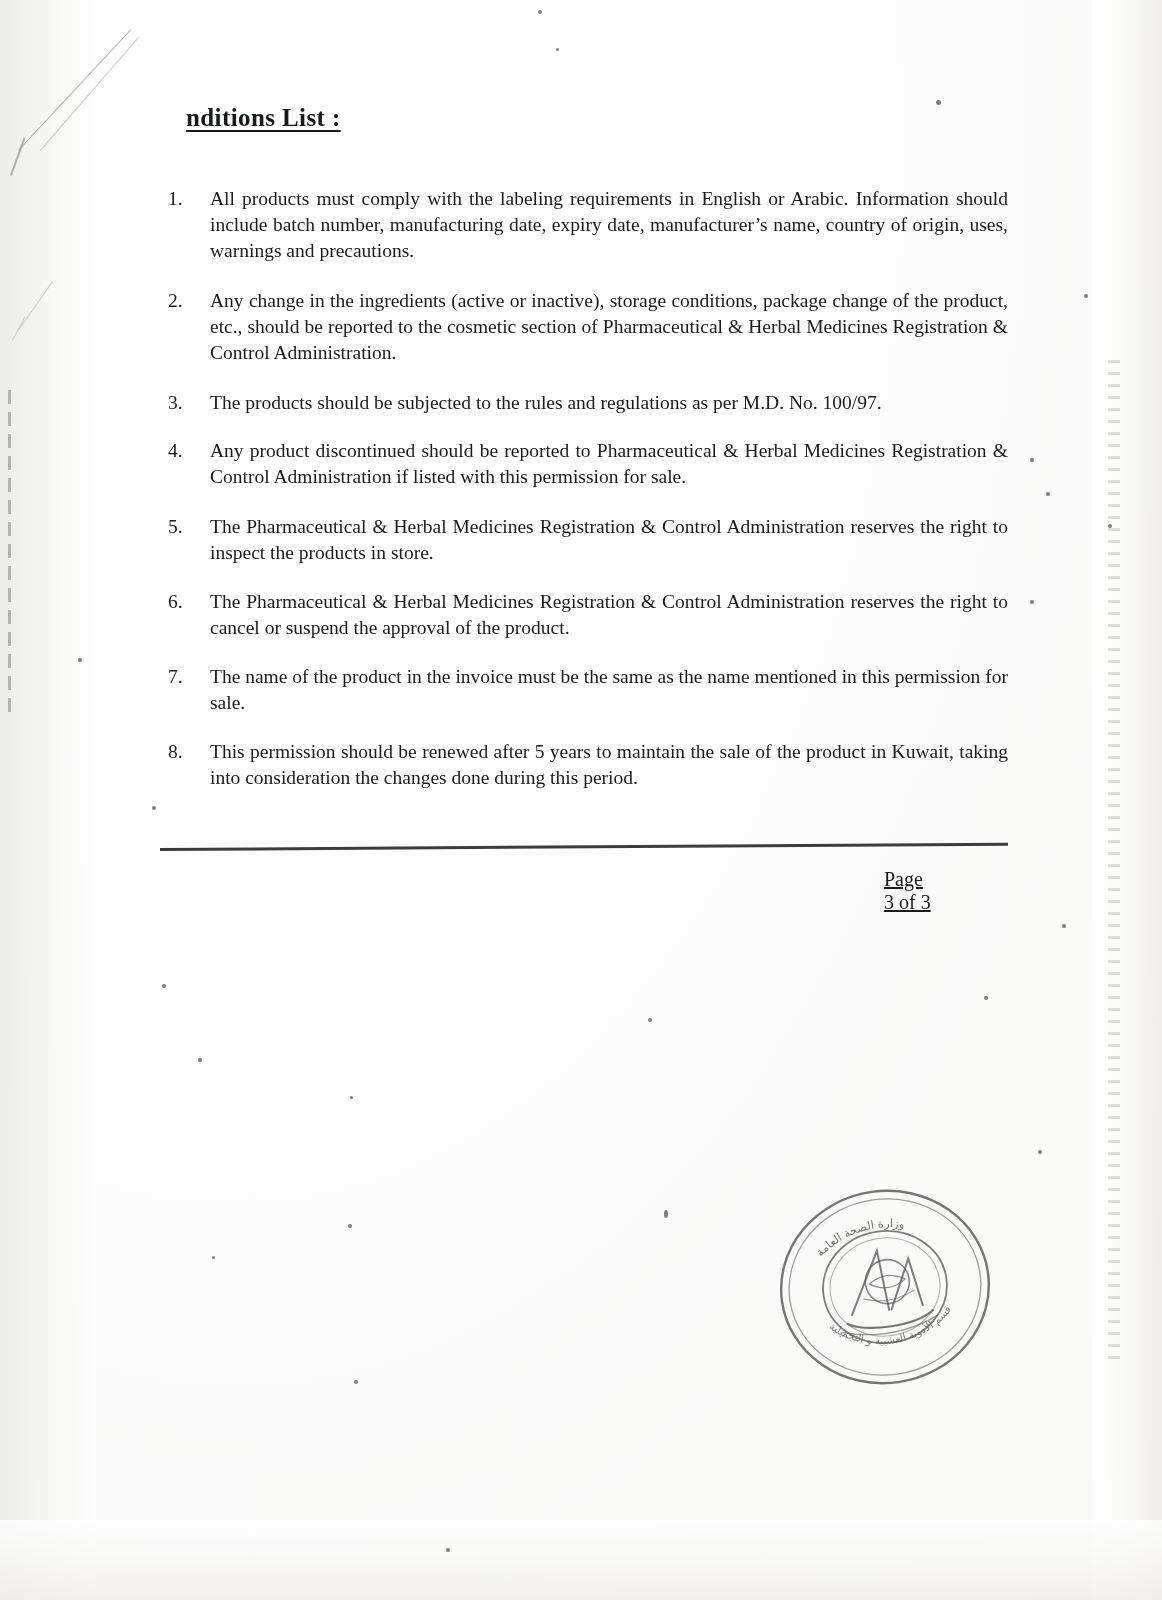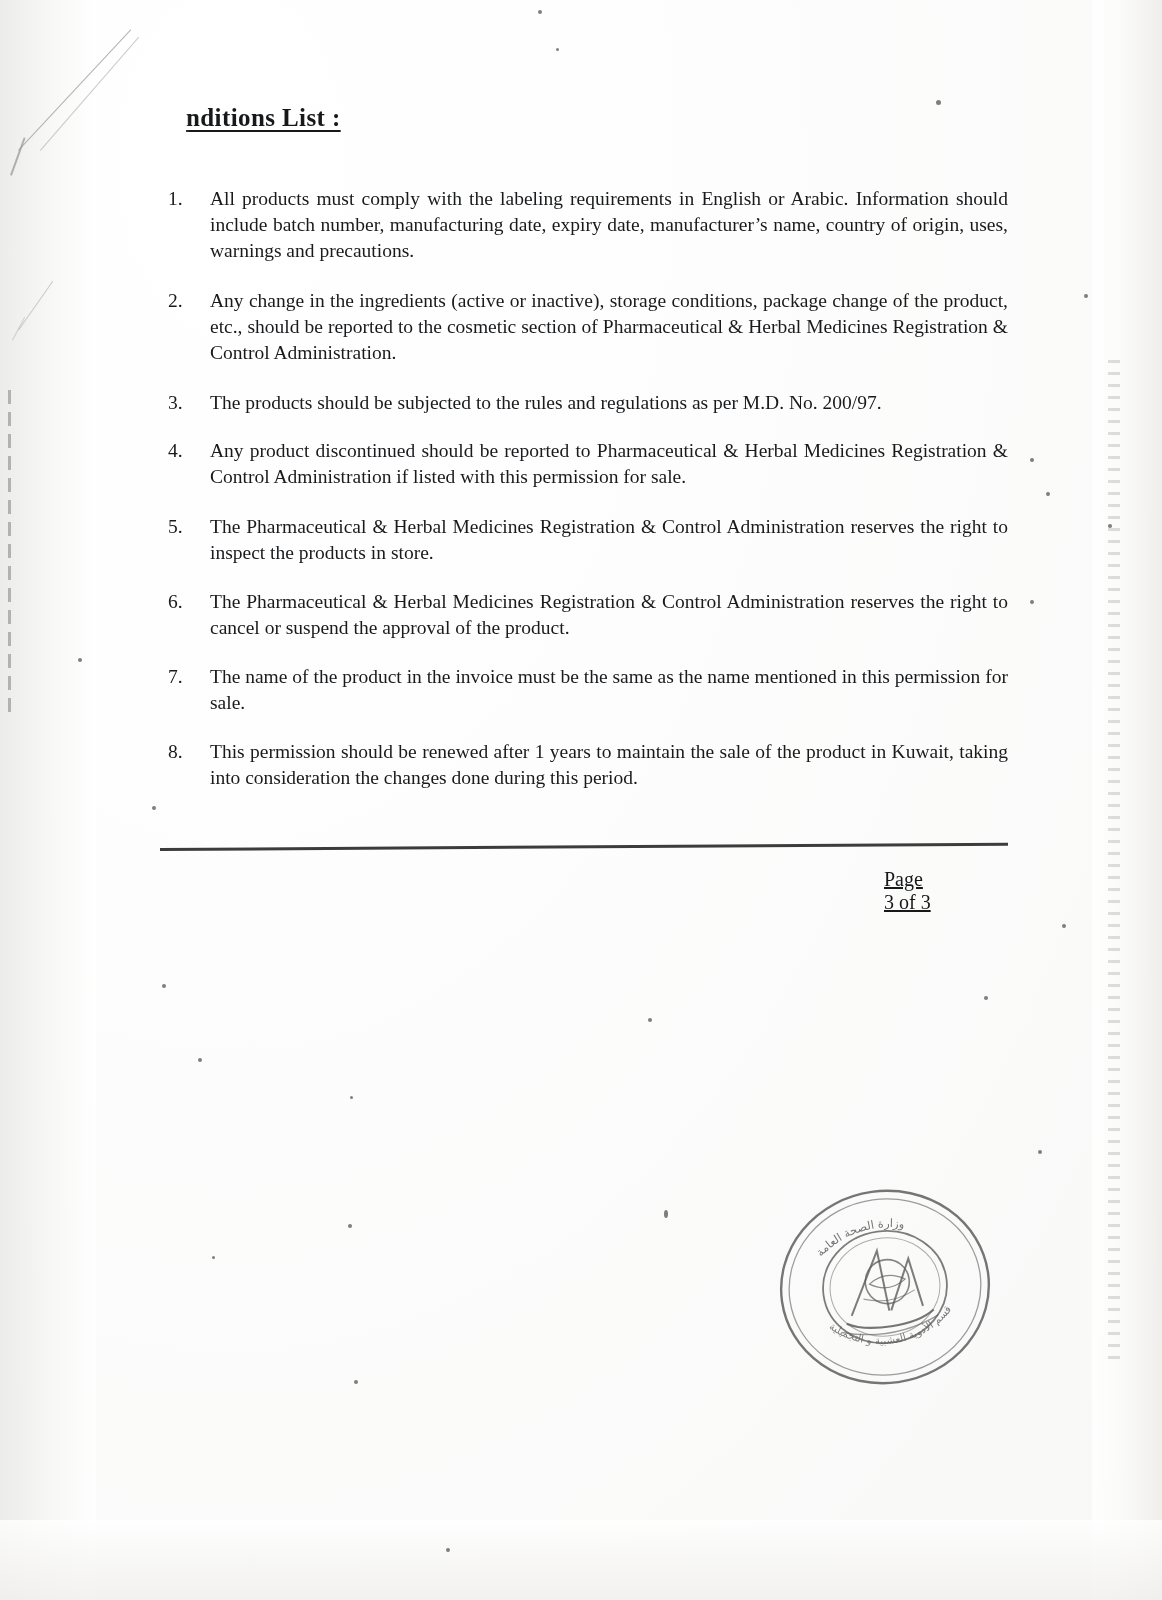--- a/index.html
+++ b/index.html
@@ -231,21 +231,21 @@
       <span class="txt">All products must comply with the labeling requirements in English or Arabic. Information should include batch number, manufacturing date, expiry date, manufacturer’s name, country of origin, uses, warnings and precautions.</span>
     </div>
 
     <div class="item i2">
       <span class="num">2.</span>
       <span class="txt">Any change in the ingredients (active or inactive), storage conditions, package change of the product, etc., should be reported to the cosmetic section of Pharmaceutical &amp; Herbal Medicines Registration &amp; Control Administration.</span>
     </div>
 
     <div class="item i3">
       <span class="num">3.</span>
-      <span class="txt">The products should be subjected to the rules and regulations as per M.D. No. 200/97.</span>
+      <span class="txt">The products should be subjected to the rules and regulations as per M.D. No. 100/97.</span>
     </div>
 
     <div class="item i4">
       <span class="num">4.</span>
       <span class="txt">Any product discontinued should be reported to Pharmaceutical &amp; Herbal Medicines Registration &amp; Control Administration if listed with this permission for sale.</span>
     </div>
 
     <div class="item i5">
       <span class="num">5.</span>
       <span class="txt">The Pharmaceutical &amp; Herbal Medicines Registration &amp; Control Administration reserves the right to inspect the products in store.</span>
@@ -256,21 +256,21 @@
       <span class="txt">The Pharmaceutical &amp; Herbal Medicines Registration &amp; Control Administration reserves the right to cancel or suspend the approval of the product.</span>
     </div>
 
     <div class="item i7">
       <span class="num">7.</span>
       <span class="txt">The name of the product in the invoice must be the same as the name mentioned in this permission for sale.</span>
     </div>
 
     <div class="item i8">
       <span class="num">8.</span>
-      <span class="txt">This permission should be renewed after 1 years to maintain the sale of the product in Kuwait, taking into consideration the changes done  during this period.</span>
+      <span class="txt">This permission should be renewed after 5 years to maintain the sale of the product in Kuwait, taking into consideration the changes done  during this period.</span>
     </div>
 
   </div>
 
   <div class="rule"></div>
 
   <div class="page-no">Page 3 of 3</div>
 
   <div class="stamp">
     <svg width="230" height="218" viewBox="0 0 230 218" xmlns="http://www.w3.org/2000/svg">

